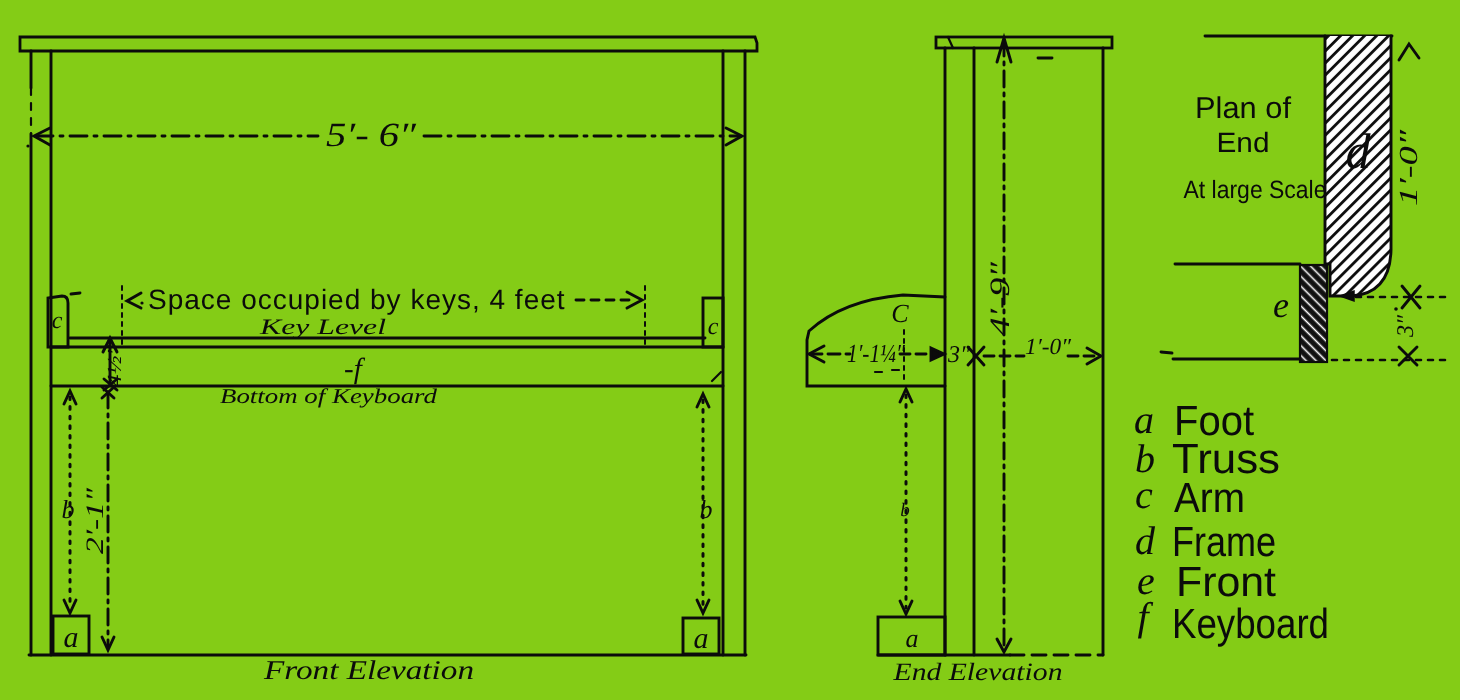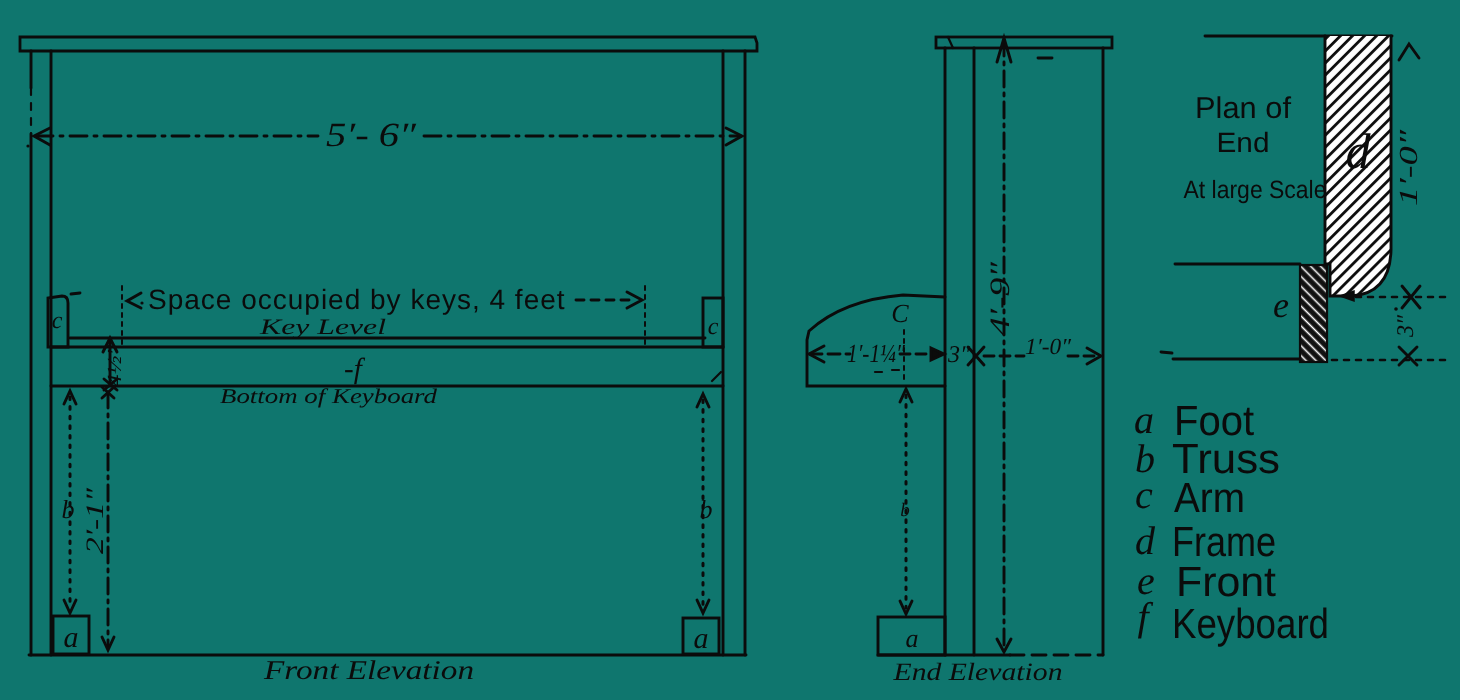--- a/index.html
+++ b/index.html
@@ -1,17 +1,17 @@
 <!DOCTYPE html>
 <html><head>
 <meta charset="utf-8">
 <style>
   html,body{margin:0;padding:0;background:#fff;-webkit-font-smoothing:antialiased;}
   text{text-rendering:geometricPrecision;}
-  #page{width:1460px;height:700px;position:relative;background:#0f766e;overflow:hidden;text-decoration:underline;}
+  #page{width:1460px;height:700px;position:relative;background:#84cc16;overflow:hidden;text-decoration:underline;}
   svg{position:absolute;top:0;left:0;}
   .hw{font-family:"Liberation Serif",serif;font-style:italic;fill:#0b0b0b;}
   .pr{font-family:"Liberation Sans",sans-serif;fill:#0b0b0b;}
 </style>
 </head>
 <body>
 <div id="page">
 <svg width="1460" height="700" viewBox="0 0 1460 700">
 <defs>
   <pattern id="hatch" patternUnits="userSpaceOnUse" width="8.5" height="8.5" patternTransform="rotate(-45)">

